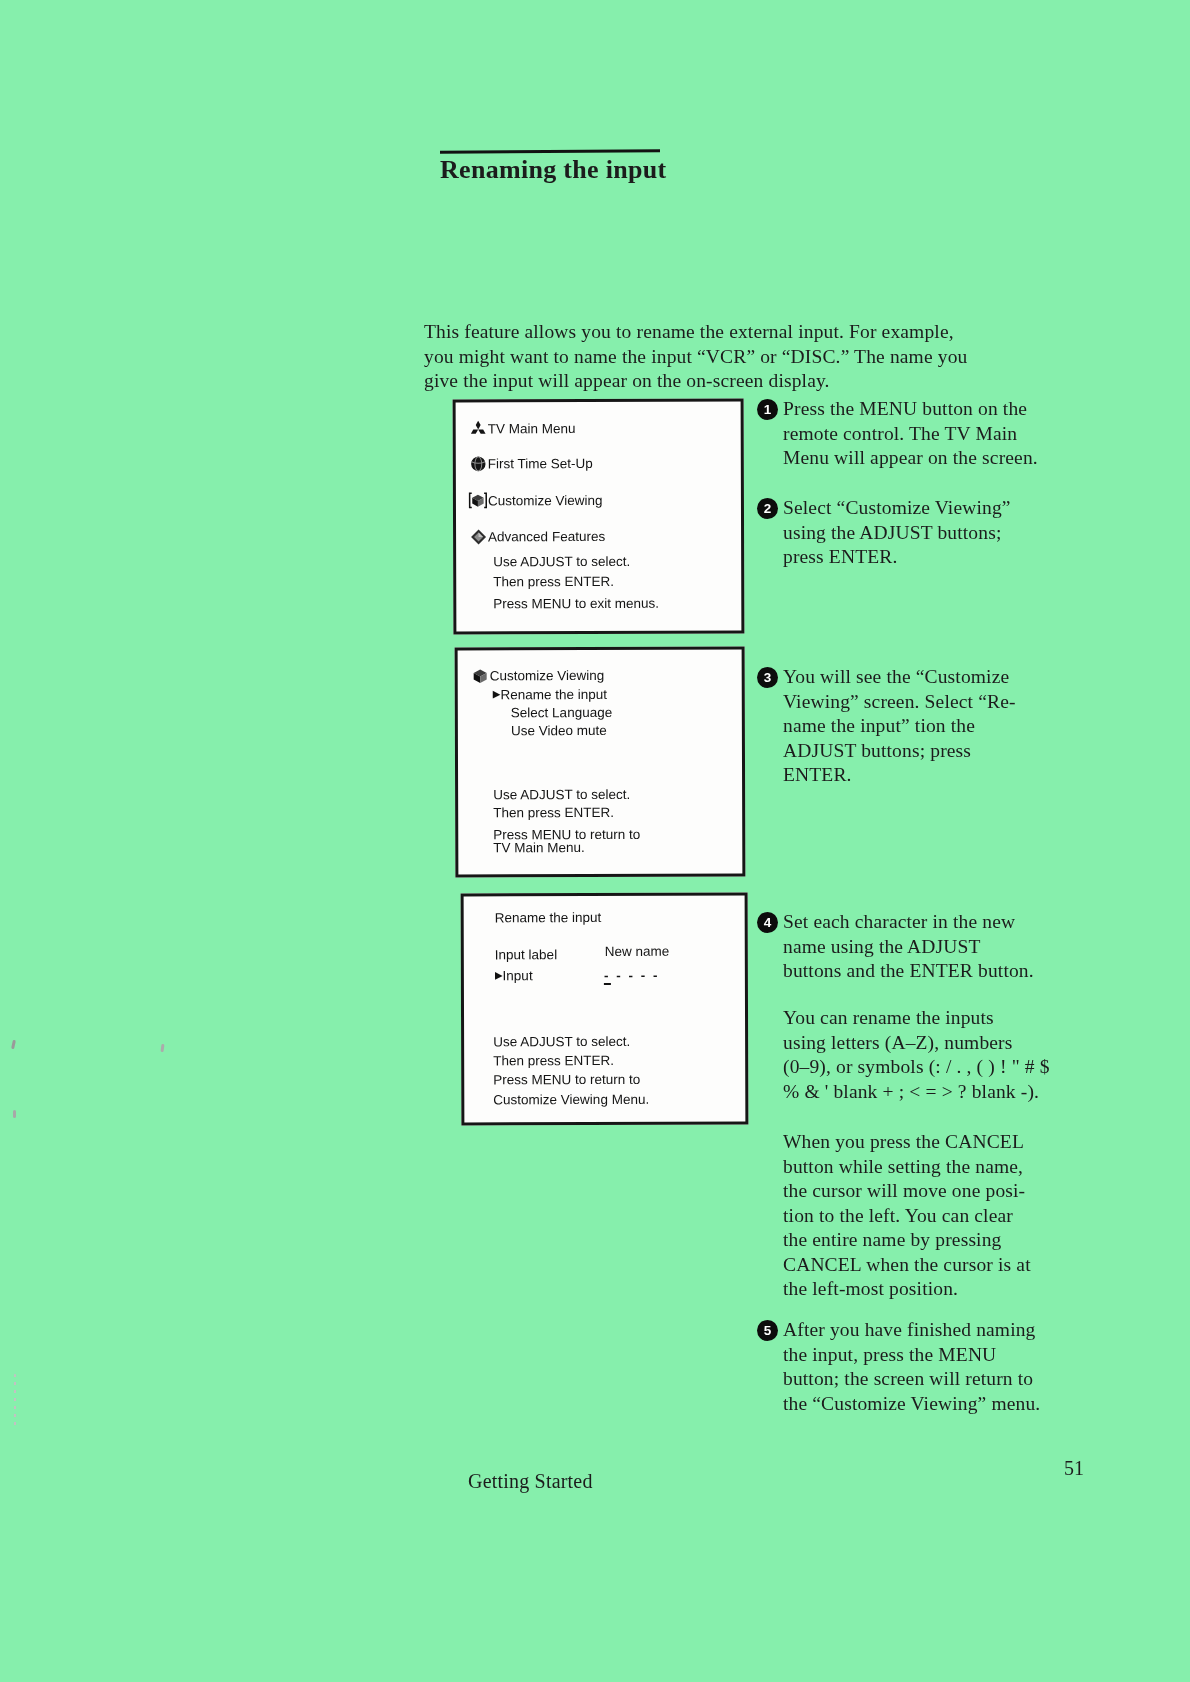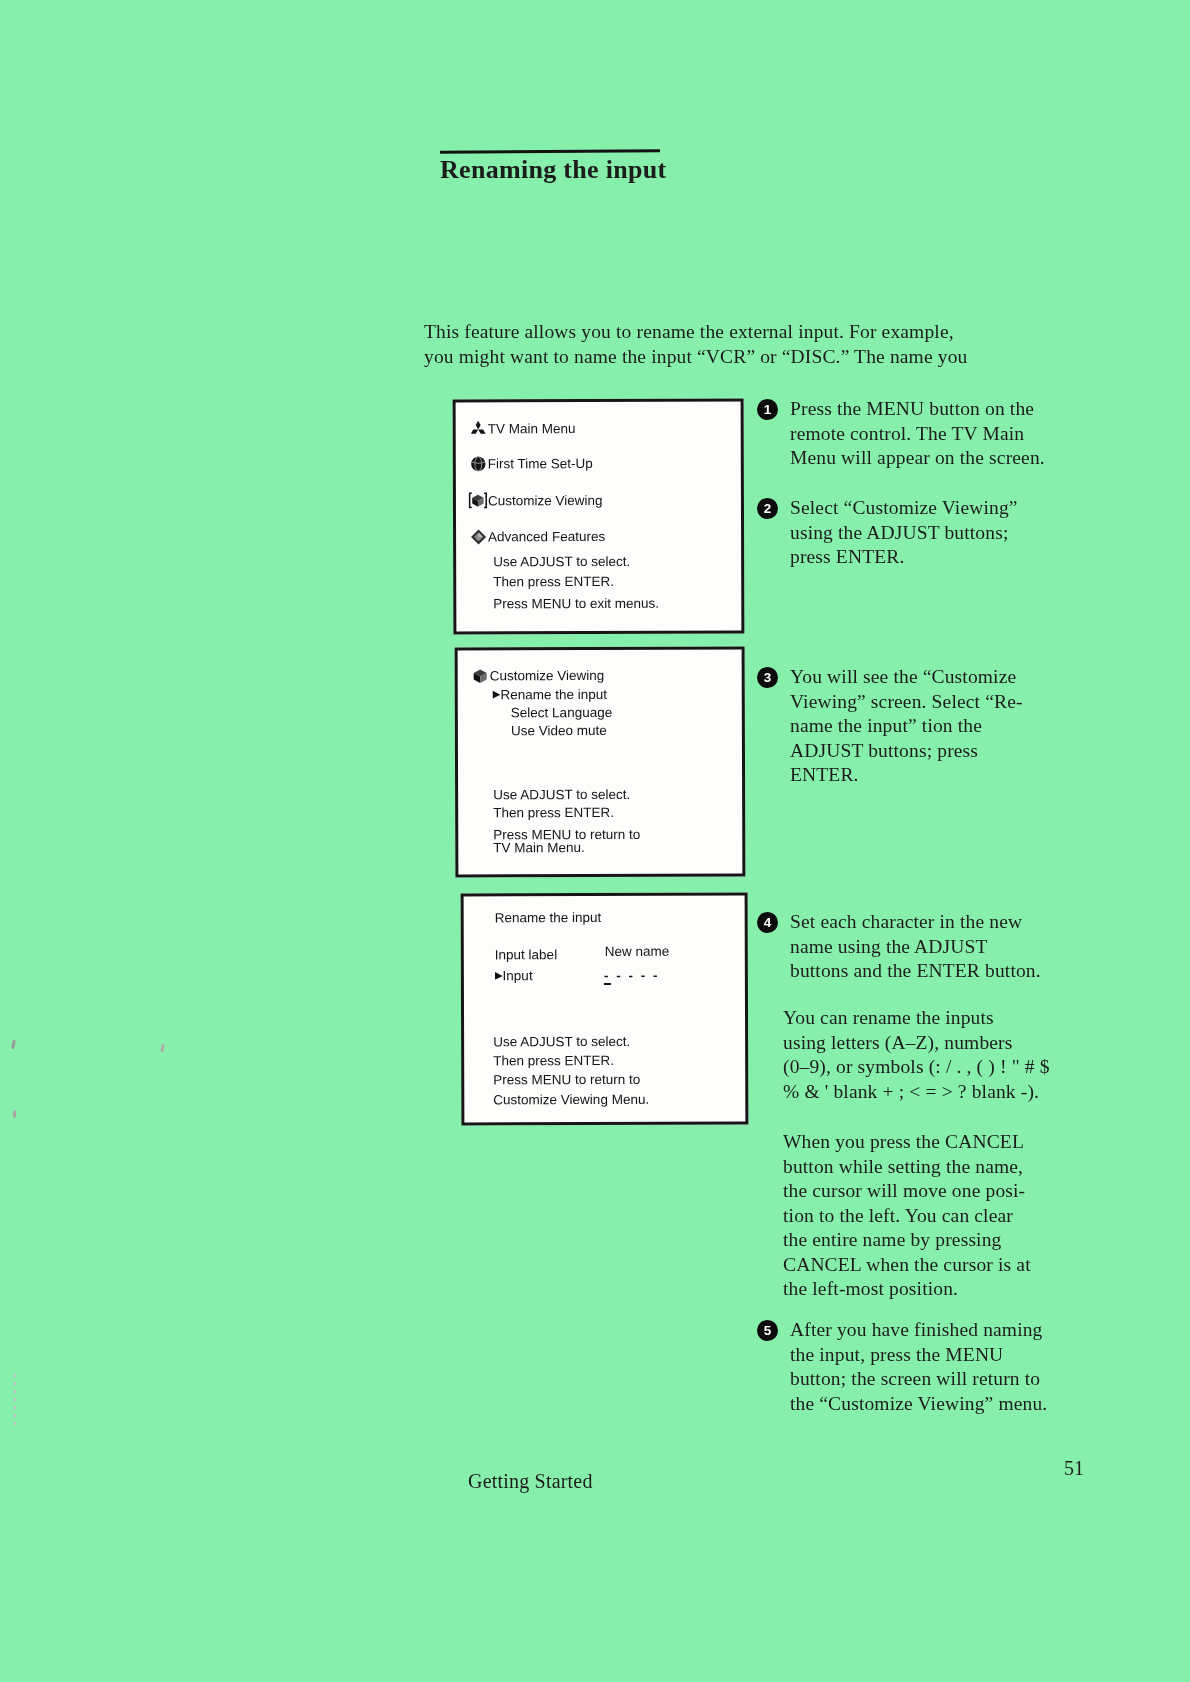--- a/index.html
+++ b/index.html
@@ -34,21 +34,21 @@
   .newname-value{white-space:pre;font-size:13.5px;letter-spacing:2px;font-weight:bold;}
   .value-cursor{border-bottom:2px solid #111;}
 
   
   .step{position:absolute;left:757px;width:315px;}
   .bullet{
     position:absolute;left:0;top:2px;width:21px;height:21px;border-radius:50%;
     background:#0c0c0c;color:#fff;text-align:center;line-height:21px;
     font-size:13.5px;font-weight:bold;font-family:"Liberation Sans",sans-serif;
   }
-  .step-lines{margin-left:33px;}
+  .step-lines{margin-left:26px;}
   .sline{font-size:19.5px;line-height:24.5px;letter-spacing:.15px;white-space:nowrap;}
   .para{position:absolute;left:783px;width:300px;}
 
   
   .footer-section{left:468px;top:1470px;font-size:20px;letter-spacing:.2px;}
   .page-number{left:1064px;top:1457px;font-size:20px;}
 
   
   .art{position:absolute;background:#9a9a9a;border-radius:2px;}
   .a1{left:12px;top:1040px;width:3px;height:9px;transform:rotate(12deg);}
@@ -60,20 +60,21 @@
 <body>
 
 <div class="page">
 
   <div class="abs title-rule"></div>
   <div class="abs page-title">Renaming the input</div>
 
   <div class="abs intro">
     <div class="introline">This feature allows you to rename the external input. For example,</div>
     <div class="introline">you might want to name the input “VCR” or “DISC.” The name you</div>
+    <div class="introline">give the input will appear on the on-screen display.</div>
   </div>
 
   <div class="menu-box box1">
     <div class="mrow" style="left:12px;top:17px;">
       <span class="micon">
         <svg width="17" height="17" viewBox="0 0 16 16">
           <polygon points="8,8.6 5.7,4.3 8,0.3 10.3,4.3" fill="#141414"></polygon>
           <polygon points="8,8.6 5.65,12.6 1.1,12.6 3.35,8.6" fill="#141414"></polygon>
           <polygon points="8,8.6 12.65,8.6 14.9,12.6 10.35,12.6" fill="#141414"></polygon>
         </svg>

